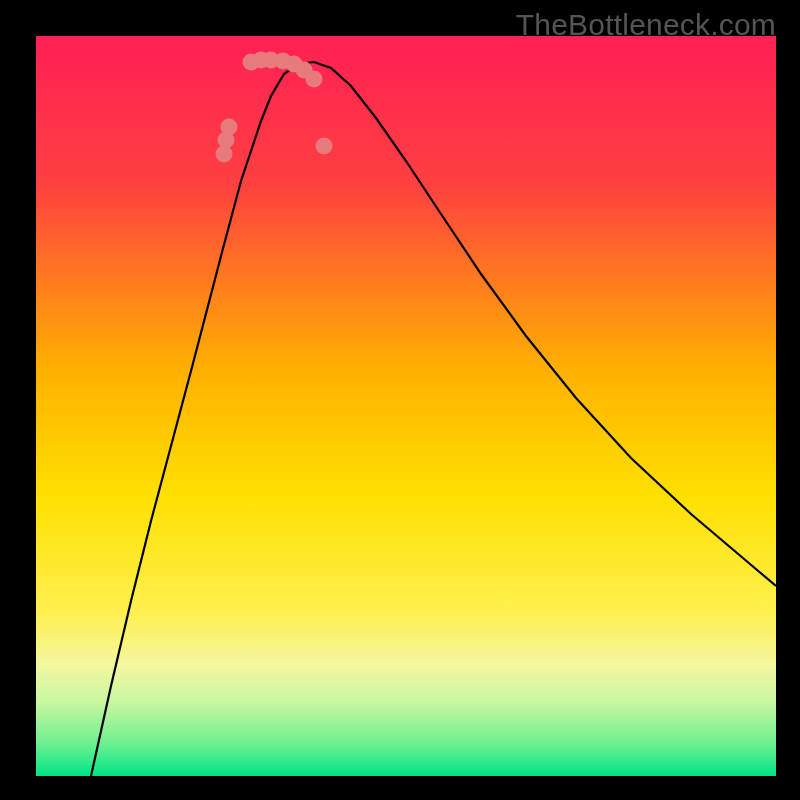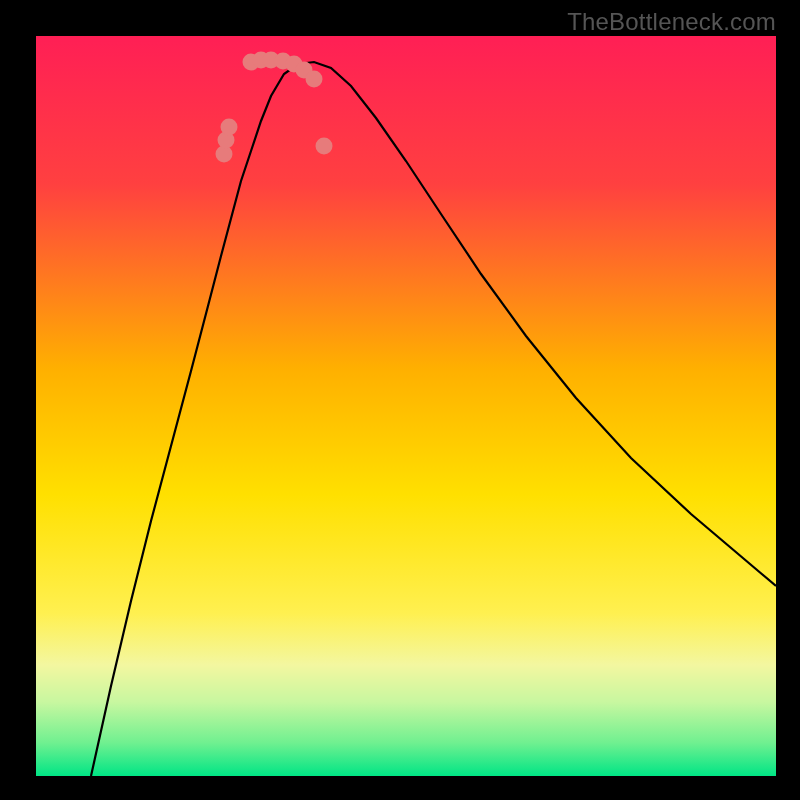--- a/index.html
+++ b/index.html
@@ -39,21 +39,21 @@
     left: 0;
     top: 0;
     width: 100%;
     height: 100%;
   }
   .watermark {
     position: absolute;
     top: 8px;
     right: 24px;
     color: #555;
-    font-size: 24px;
+    font-size: 30px;
     font-weight: 500;
     letter-spacing: 0.2px;
   }
 </style>
 </head>
 <body>
 
 <div class="frame">
 
   <div class="plot-area">

